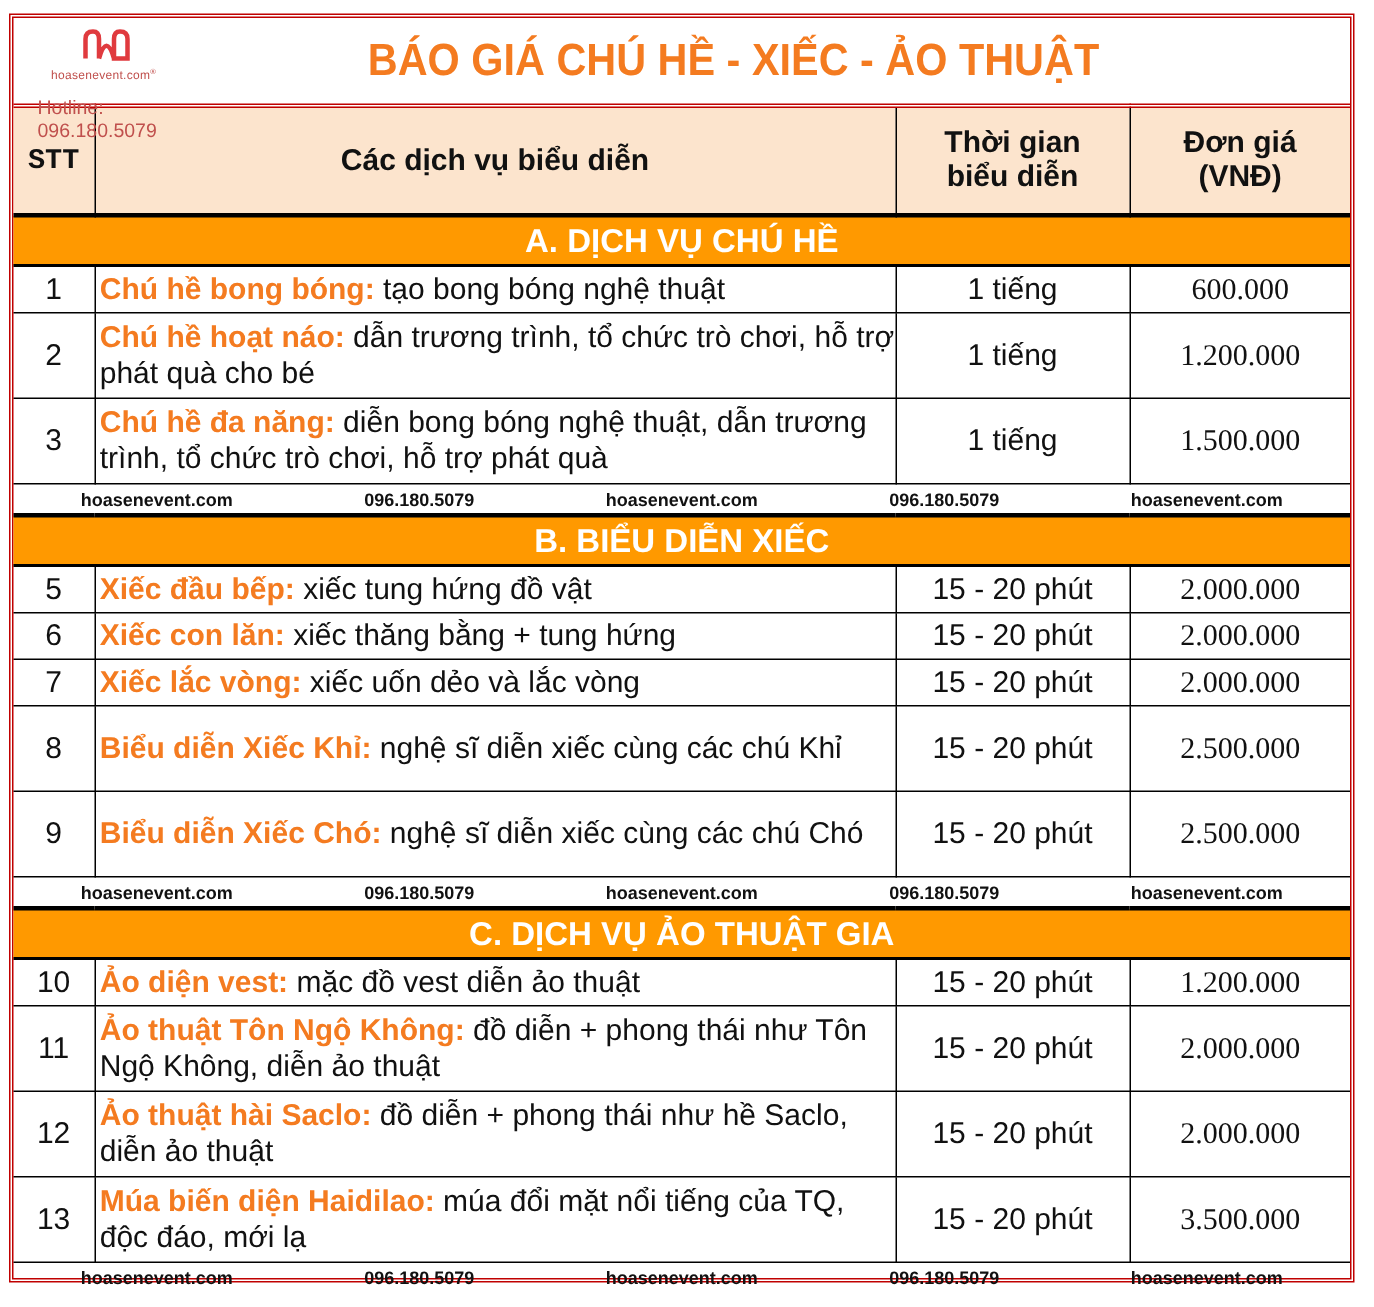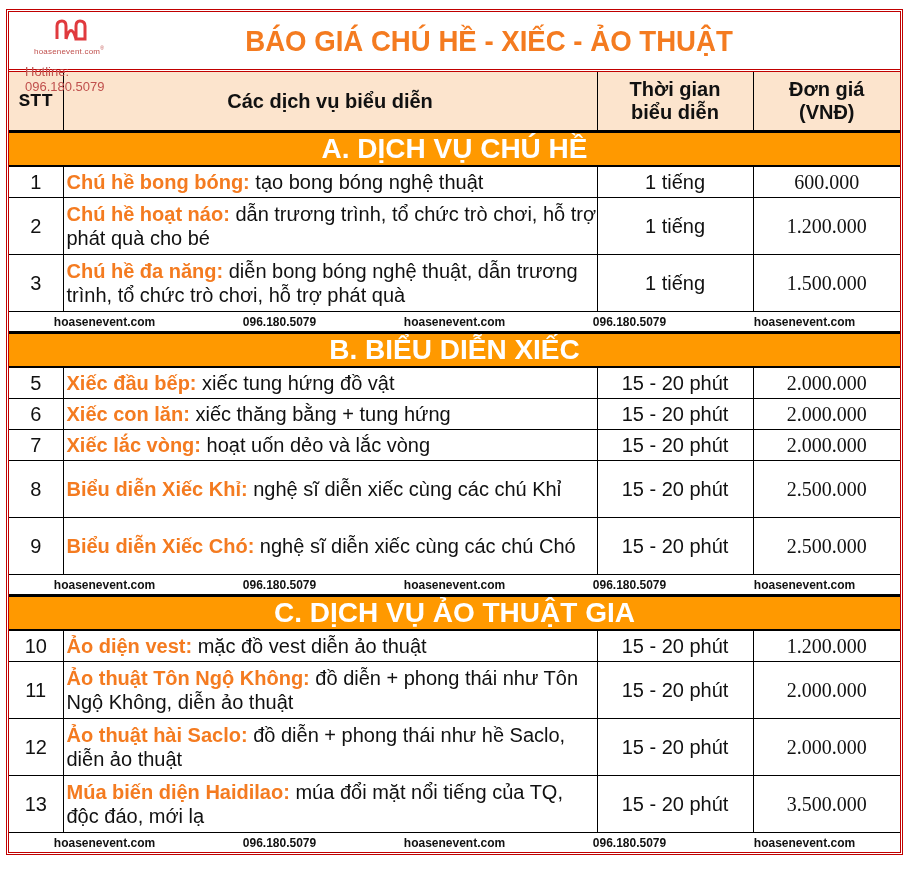--- a/index.html
+++ b/index.html
@@ -10,21 +10,21 @@
   .title-row td{height:57px;border-bottom:3px double #c00000;}
   .logo{position:relative;height:57px;}
   .logo svg{position:absolute;left:45px;top:6px;}
   .logo .site{position:absolute;left:25px;top:33px;font-size:8px;color:#c0504d;letter-spacing:0.2px;}
   .logo .site sup{font-size:5px;}
   .logo .hot{position:absolute;left:16px;top:52px;font-size:13px;color:#c0504d;}
   .title{font-size:30px;font-weight:bold;color:#f47b20;text-align:center;transform:scaleX(0.92);transform-origin:center;white-space:nowrap;}
   .hdr td{background:#fce4cd;font-weight:bold;font-size:20px;text-align:center;height:58px;border-right:1px solid #000;line-height:23px;}
   .hdr td:last-child{border-right:none;}
   .hdr td.stt{font-size:19px;font-family:Liberation Mono, monospace;}
-  .sec td{background:#ff9900;color:#fff;font-weight:bold;font-size:28px;text-align:center;height:31px;border-top:3px solid #000;border-bottom:2px solid #000;}
+  .sec td{background:#ff9900;color:#fff;font-weight:bold;font-size:22px;text-align:center;height:31px;border-top:3px solid #000;border-bottom:2px solid #000;}
   .row td{border:1px solid #000;font-size:20px;line-height:24px;}
   .row td:first-child{border-left:none;text-align:center;}
   .row td:last-child{border-right:none;text-align:center;font-family:Liberation Serif, serif;}
   .row td.dur{text-align:center;}
   .row td.desc{padding-left:3px;}
   .nm{color:#f47b20;font-weight:bold;}
   .wm td{height:19px;font-size:12px;font-weight:bold;text-align:center;border-top:1px solid #000;}
   .wmflex{display:flex;justify-content:space-around;padding:0 8px;}
   .wmflex span{flex:1;text-align:center;}
 </style>
@@ -53,21 +53,21 @@
     </td>
     <td colspan="2"></td>
   </tr>
   <tr class="hdr">
     <td class="stt">STT</td>
     <td>Các dịch vụ biểu diễn</td>
     <td>
             <div style="width:110px;margin:0 auto;">Thời gian biểu diễn</div>
           </td>
     <td>
-            <div style="width:90px;margin:0 auto;">Đơn giá (VNĐ)</div>
+            <div style="width:90px;margin:12px auto;">Đơn giá (VNĐ)</div>
           </td>
   </tr>
   </tbody>
       <tbody id="body">
         <tr class="sec">
           <td colspan="4">A. DỊCH VỤ CHÚ HỀ</td>
         </tr>
         <tr class="row">
           <td style="height:30px">1</td>
           <td class="desc"><span class="nm">Chú hề bong bóng:</span><span> tạo bong bóng nghệ thuật</span></td>
@@ -107,21 +107,21 @@
           <td>2.000.000</td>
         </tr>
         <tr class="row">
           <td style="height:30px">6</td>
           <td class="desc"><span class="nm">Xiếc con lăn:</span><span> xiếc thăng bằng + tung hứng</span></td>
           <td class="dur">15 - 20 phút</td>
           <td>2.000.000</td>
         </tr>
         <tr class="row">
           <td style="height:30px">7</td>
-          <td class="desc"><span class="nm">Xiếc lắc vòng:</span><span> hoạt uốn dẻo và lắc vòng</span></td>
+          <td class="desc"><span class="nm">Xiếc lắc vòng:</span><span> xiếc uốn dẻo và lắc vòng</span></td>
           <td class="dur">15 - 20 phút</td>
           <td>2.000.000</td>
         </tr>
         <tr class="row">
           <td style="height:56px">8</td>
           <td class="desc"><span class="nm">Biểu diễn Xiếc Khỉ:</span><span> nghệ sĩ diễn xiếc cùng các chú Khỉ</span></td>
           <td class="dur">15 - 20 phút</td>
           <td>2.500.000</td>
         </tr>
         <tr class="row">

